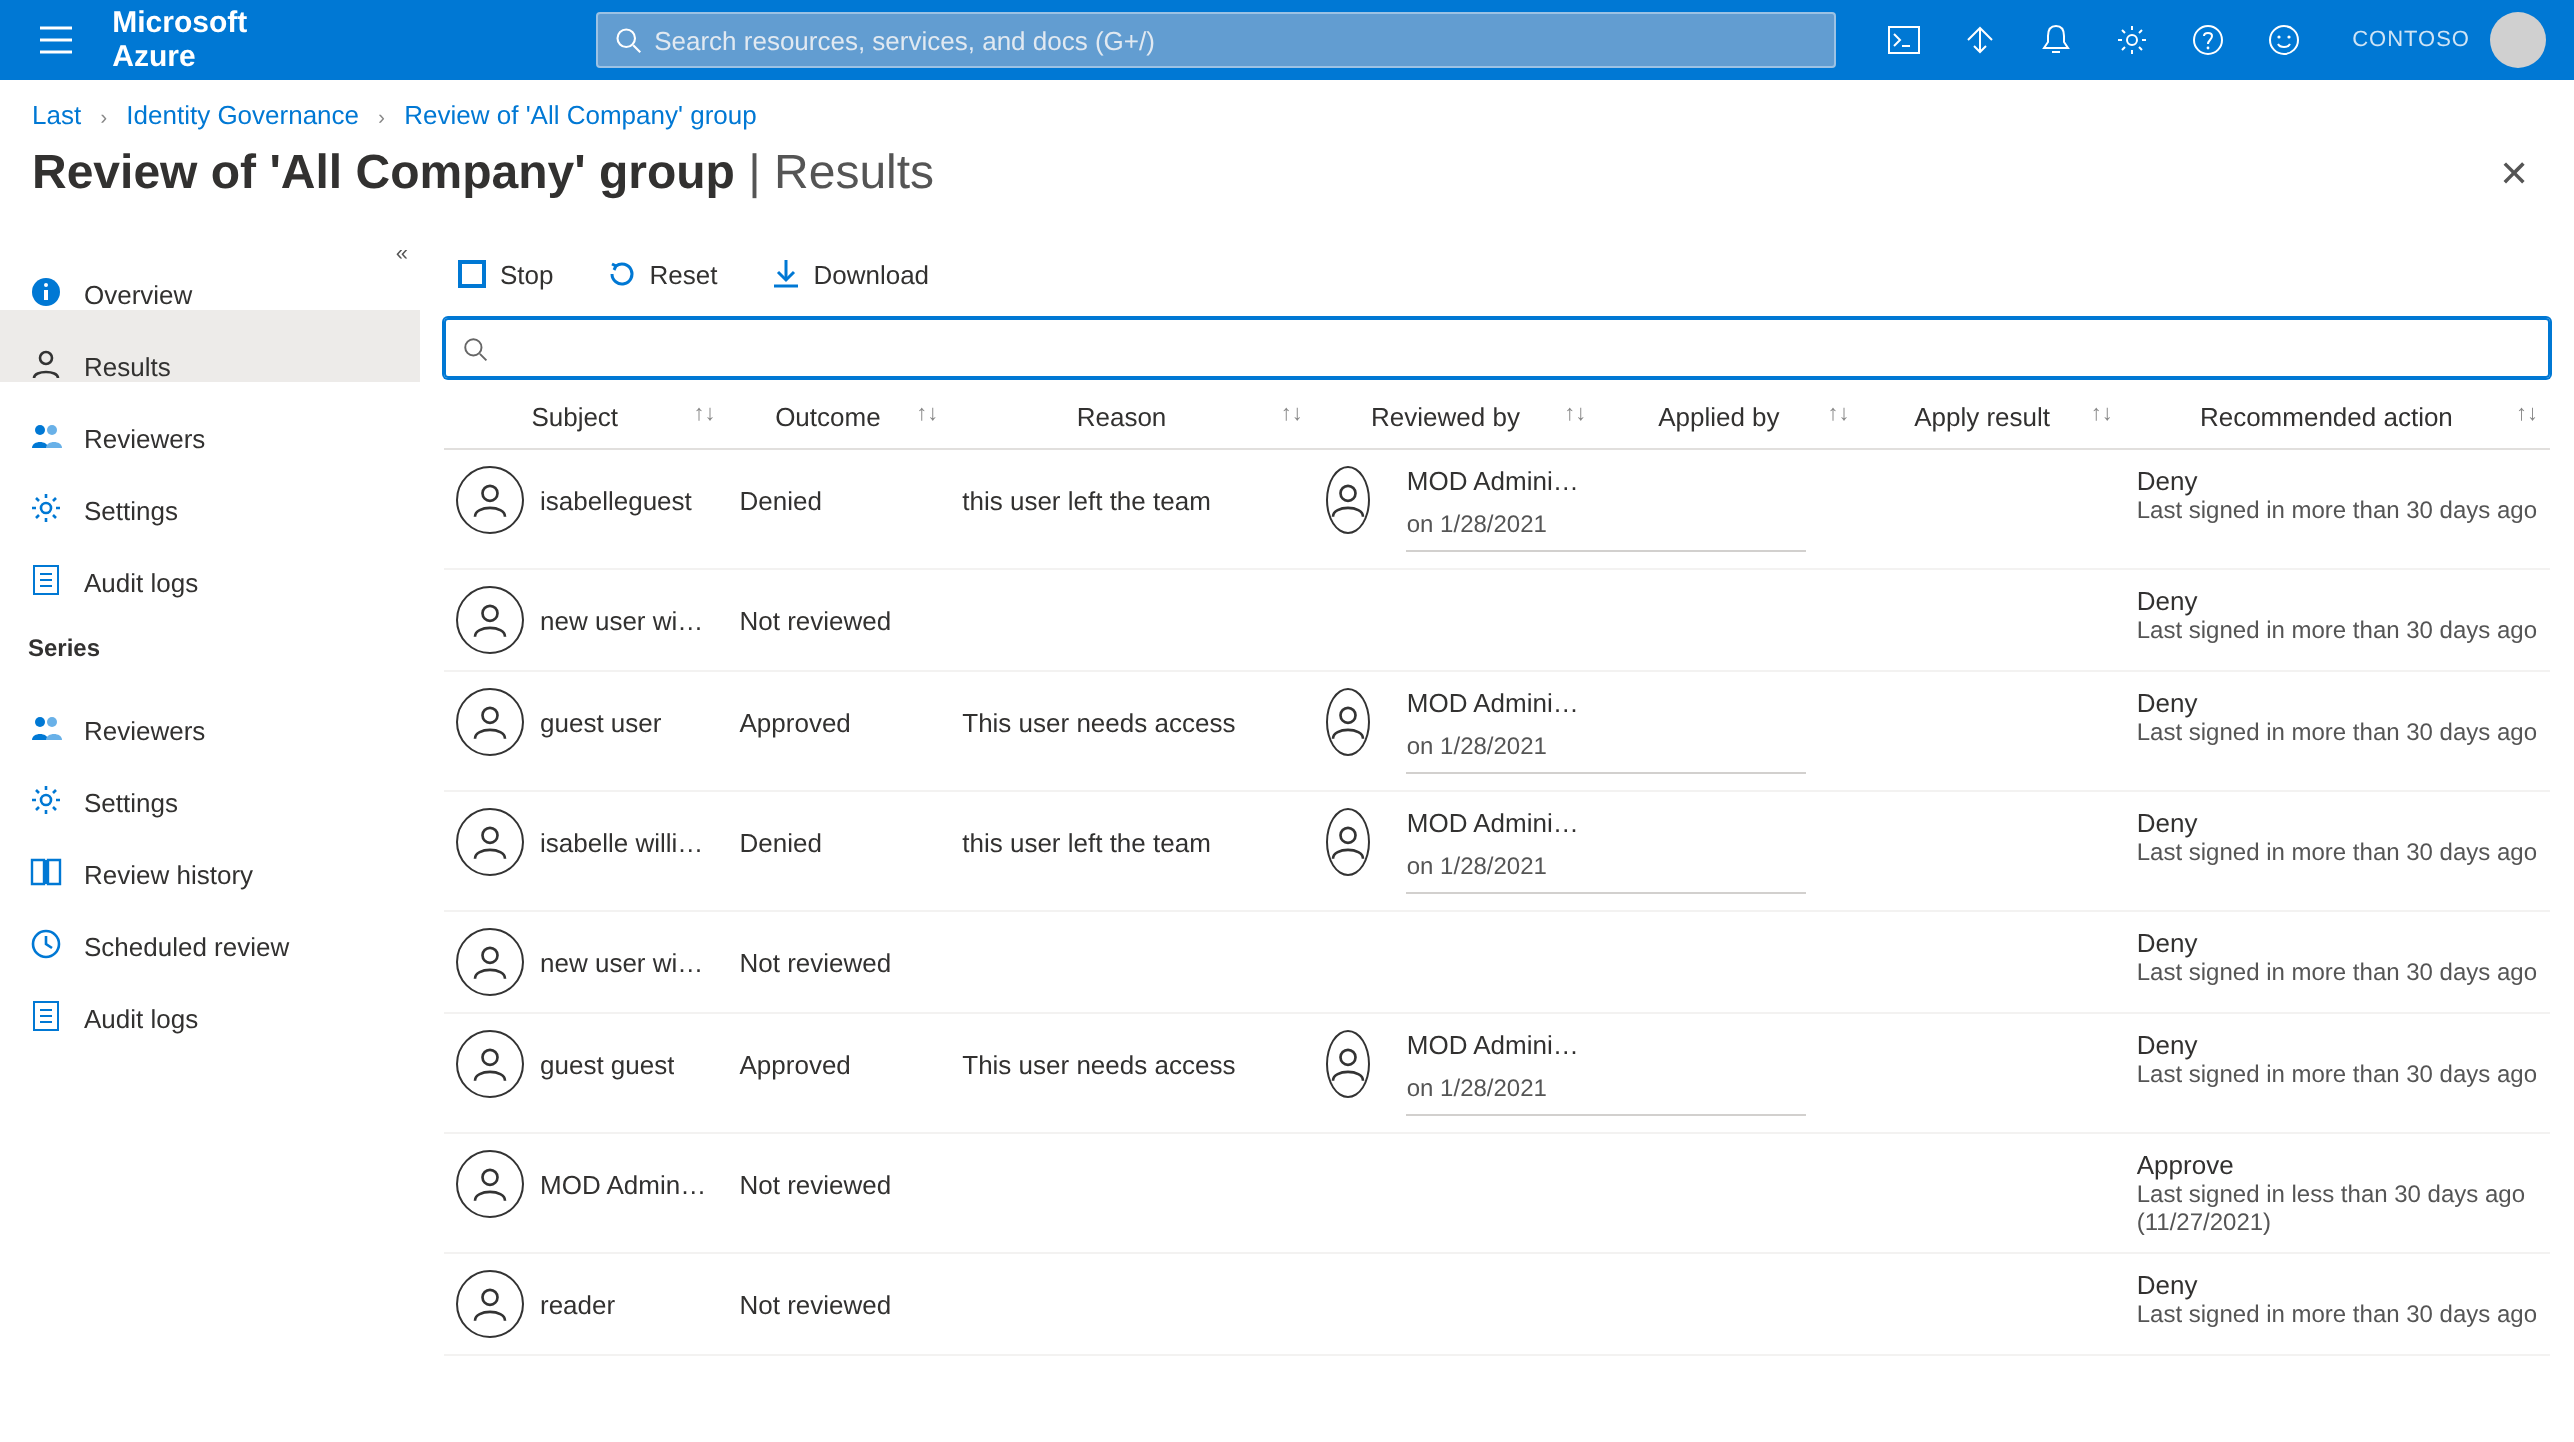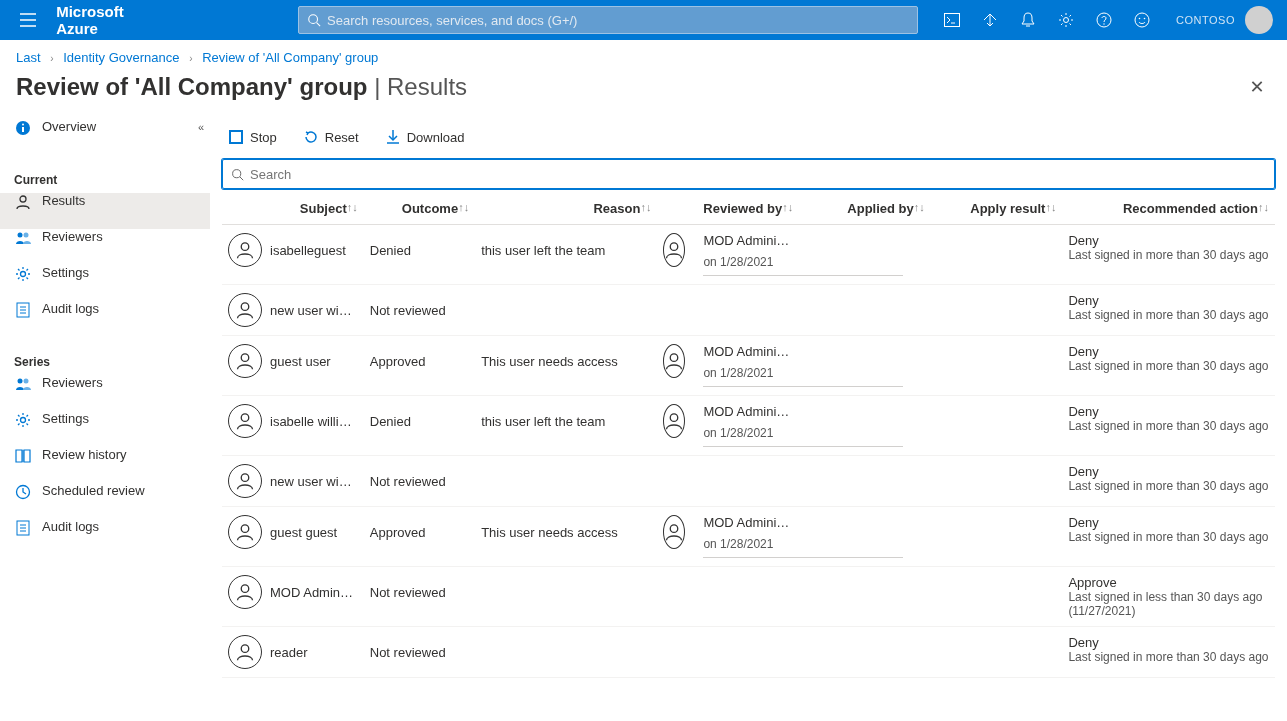--- a/index.html
+++ b/index.html
@@ -24,37 +24,37 @@
 .page-head { display:flex; align-items:center; padding:4px 16px 14px 16px; }
 .page-title { font-size:24px; font-weight:600; color:#323130;}
 .page-title .light{ font-weight:400; color:#555;}
 .close-x { margin-left:auto; width:28px; height:28px; display:flex; align-items:center; justify-content:center; cursor:pointer; color:#555; font-size:18px;}
 
 .main { display:flex; }
 
 
 .sidebar { width:210px; flex:0 0 210px; padding-top:4px; position:relative;}
 .collapse-toggle { position:absolute; right:6px; top:6px; font-size:11px; color:#555; cursor:pointer;}
-.side-item { display:flex; align-items:flex-start; height:36px; padding:0 14px; cursor:pointer; font-size:13px;}
+.side-item { display:flex; align-items:flex-end; height:36px; padding:0 14px; cursor:pointer; font-size:13px;}
 .side-item.sel{ background:#edebe9;}
 .side-icon{ width:18px; height:18px; margin-right:10px; display:flex; align-items:center; justify-content:center;}
 .side-heading{ font-size:12px; color:#323130; font-weight:600; padding:18px 14px 6px 14px;}
 
 
 .content { flex:1; padding:0 12px 12px 12px; }
 .toolbar { display:flex; align-items:center; height:44px; gap:14px; }
 .tbtn { display:flex; align-items:center; gap:6px; cursor:pointer; font-size:13px; padding:4px 6px;}
 .ticon{ width:16px; height:16px; display:flex; align-items:center; justify-content:center; color:#0078d4;}
 .stop-ico{ width:14px; height:14px; border:2px solid #0078d4;}
 .searchline { height:30px; border:1px solid #0078d4; box-shadow:0 0 0 1px #0078d4; border-radius:2px; display:flex; align-items:center; padding:0 8px; margin-bottom:4px;}
 .searchline input{ flex:1; border:none; outline:none; font-size:13px;}
 .searchline .sicon{color:#666; margin-right:6px;}
 
 .tbl{ width:100%; border-collapse:collapse; table-layout:fixed;}
-.tbl th{ text-align:right; font-weight:700; font-size:13px; color:#323130; border-bottom:1px solid #e1dfdd; padding:8px 6px; background:#fff; position:relative;}
+.tbl th{ text-align:center; font-weight:400; font-size:13px; color:#323130; border-bottom:1px solid #e1dfdd; padding:8px 6px; background:#fff; position:relative;}
 .sort-ico{ float:right; color:#888; font-size:11px; cursor:pointer;}
 .tbl td{ padding:8px 6px; vertical-align:top; font-size:13px; color:#323130; border-bottom:1px solid #f3f2f1;}
 .row-avatar{ width:34px; height:34px; border:1.5px solid #333; border-radius:50%; display:flex; align-items:center; justify-content:center; margin-right:8px;}
 .row-avatar svg{width:20px;height:20px;}
 .subj-cell{ display:flex; align-items:center; gap:0;}
 .reviewer-cell{ display:flex; align-items:flex-start; gap:10px;}
 .rev-date{ color:#555; font-size:12px; margin-top:4px; border-bottom:1px solid #d2d0ce; padding-bottom:6px; width:200px;}
 .rec-sub{ color:#555; font-size:12px;}
 
 
@@ -164,21 +164,20 @@
       <span class="side-icon">
           <svg width="16" height="16">
             <circle cx="8" cy="8" r="7" fill="#0078d4"></circle>
             <rect x="7" y="7" width="2" height="5" fill="#fff"></rect>
             <circle cx="8" cy="4.5" r="1" fill="#fff"></circle>
           </svg>
         </span>
       <span>Overview</span>
     </div>
 
-    <div class="side-heading">Current</div>
     <div id="side-current">
         <div class="side-item sel">
           <span class="side-icon">
             <svg width="16" height="16" viewBox="0 0 16 16">
               <circle cx="8" cy="5" r="3" stroke="#333" fill="none" stroke-width="1.3"></circle>
               <path d="M2 15 C2 11 14 11 14 15" stroke="#333" fill="none" stroke-width="1.3"></path>
             </svg>
           </span>
           <span>Results</span>
         </div>
@@ -298,21 +297,20 @@
       </div>
     </div>
 
     <div class="searchline">
       <span class="sicon">
           <svg width="13" height="13" viewBox="0 0 16 16">
             <circle cx="7" cy="7" r="5" stroke="#666" stroke-width="1.2" fill="none"></circle>
             <line x1="11" y1="11" x2="15" y2="15" stroke="#666" stroke-width="1.2"></line>
           </svg>
         </span>
-      <input placeholder="Search" style="">
     </div>
 
     <table class="tbl">
       <thead>
         <tr>
           <th class="col-subject"><span>Subject</span><span class="sort-ico">↑↓</span></th>
           <th class="col-outcome"><span>Outcome</span><span class="sort-ico">↑↓</span></th>
           <th class="col-reason"><span>Reason</span><span class="sort-ico">↑↓</span></th>
           <th class="col-reviewed"><span>Reviewed by</span><span class="sort-ico">↑↓</span></th>
           <th class="col-applied"><span>Applied by</span><span class="sort-ico">↑↓</span></th>

